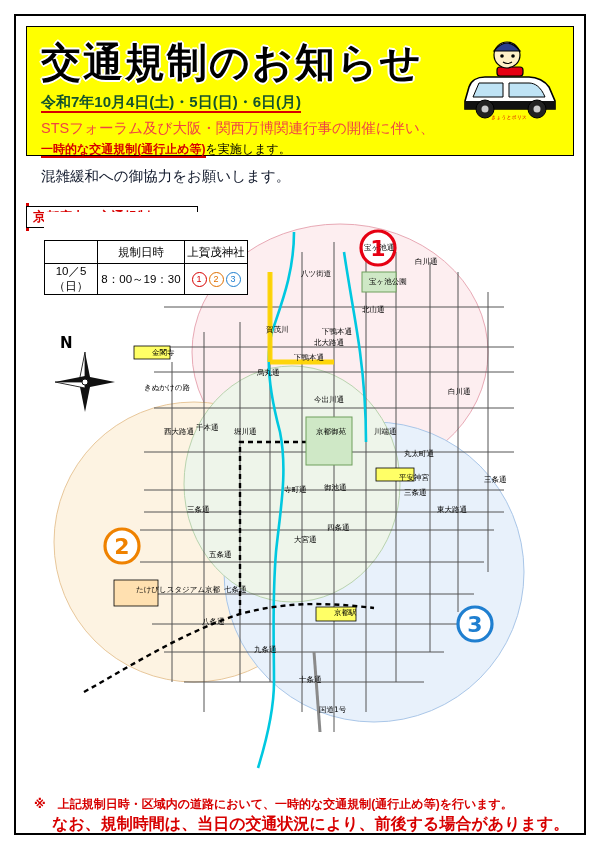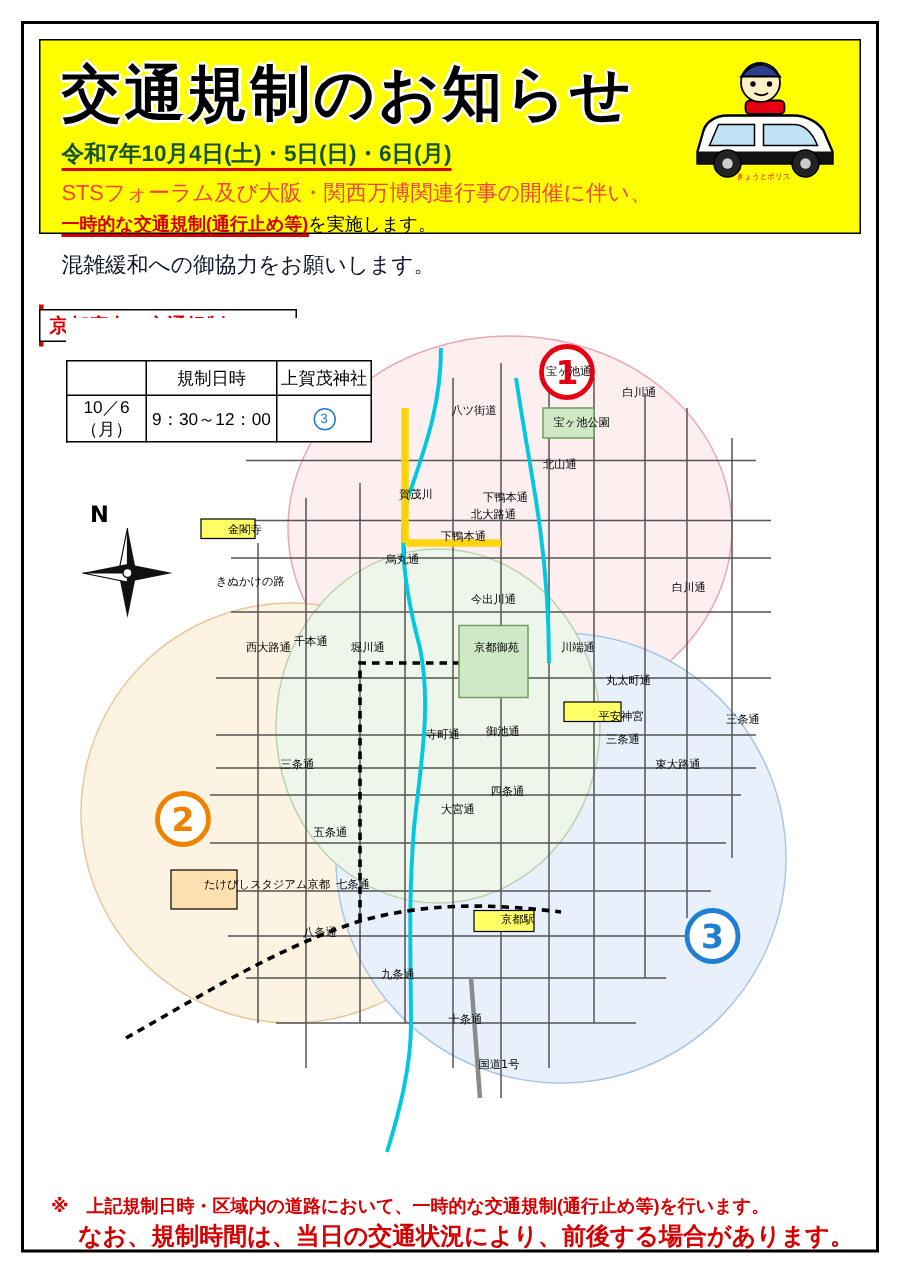--- a/index.html
+++ b/index.html
@@ -271,22 +271,22 @@
   <table class="tbl">
     <thead>
       <tr>
         <th class="c-day"></th>
         <th class="c-time">規制日時</th>
         <th class="c-zone">上賀茂神社</th>
       </tr>
     </thead>
     <tbody id="tbl-body">
         <tr>
-          <td class="c-day">10／6（月）</td>
-          <td class="c-time">9：30～12：00</td>
-          <td class="c-zone"><span class="badge b3">3</span></td>
+          <td class="c-day">10／5（日）</td>
+          <td class="c-time">8：00～19：30</td>
+          <td class="c-zone"><span class="badge b1">1</span><span class="badge b2">2</span><span class="badge b3">3</span></td>
         </tr>
       </tbody>
   </table>
 
   <div class="note1">※　上記規制日時・区域内の道路において、一時的な交通規制(通行止め等)を行います。</div>
   <div class="note2">なお、規制時間は、当日の交通状況により、前後する場合があります。</div>
 </div>
 
 </body></html>

